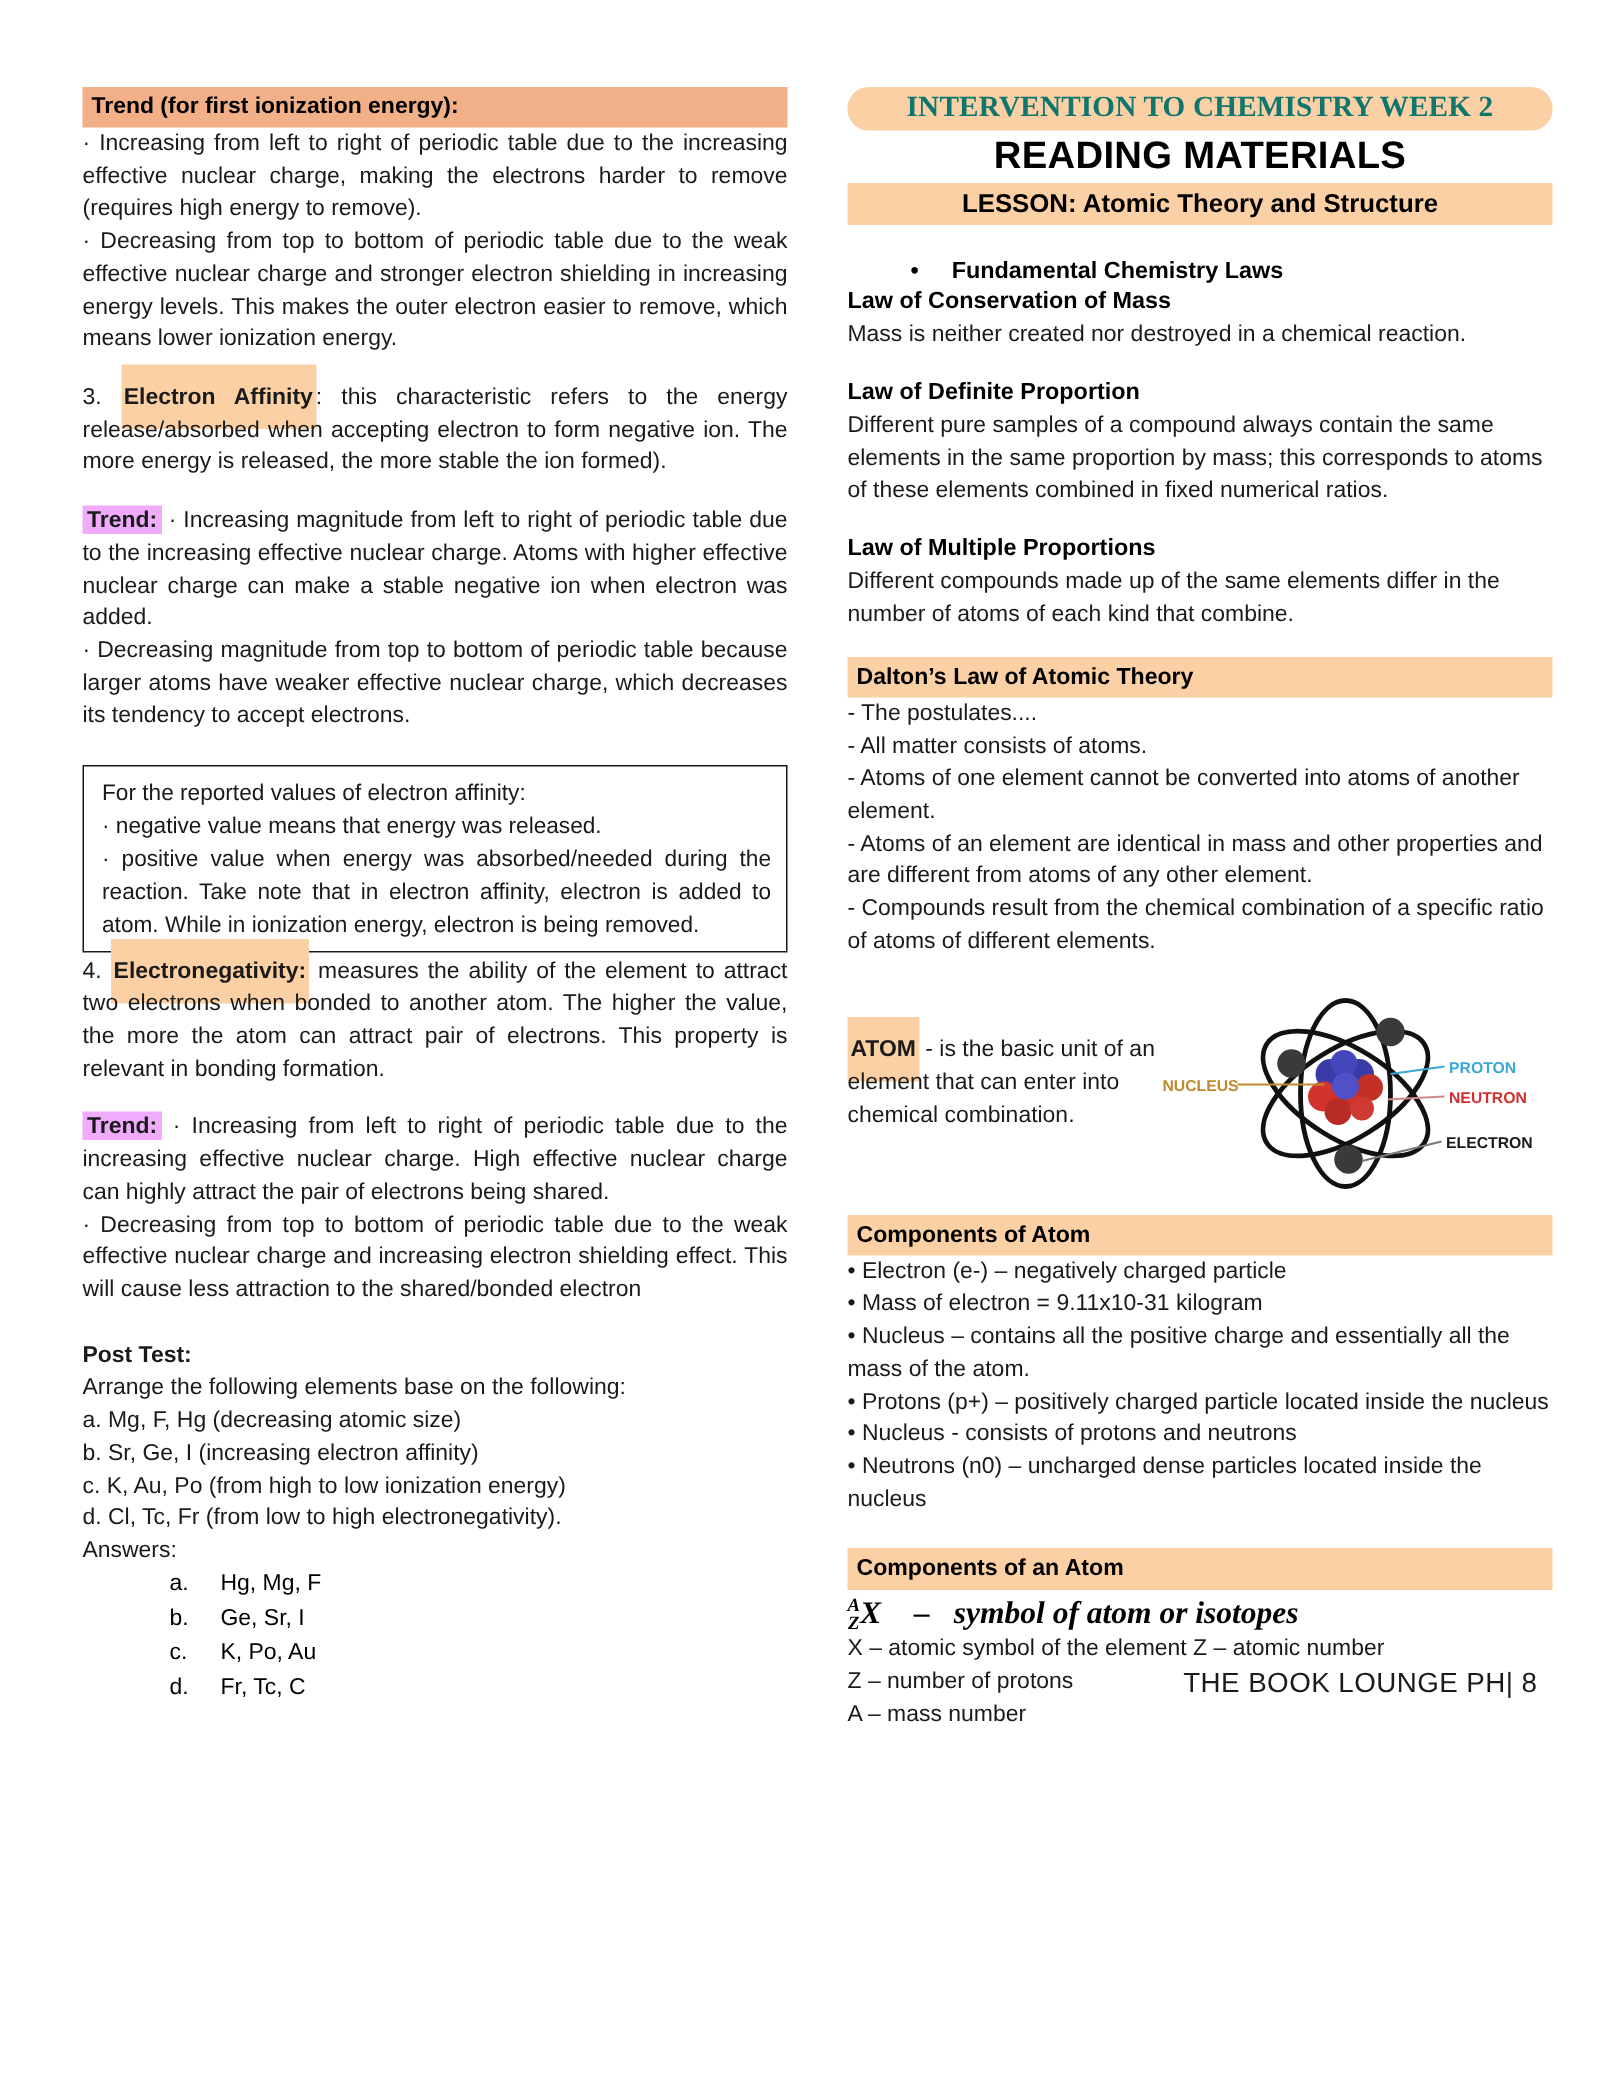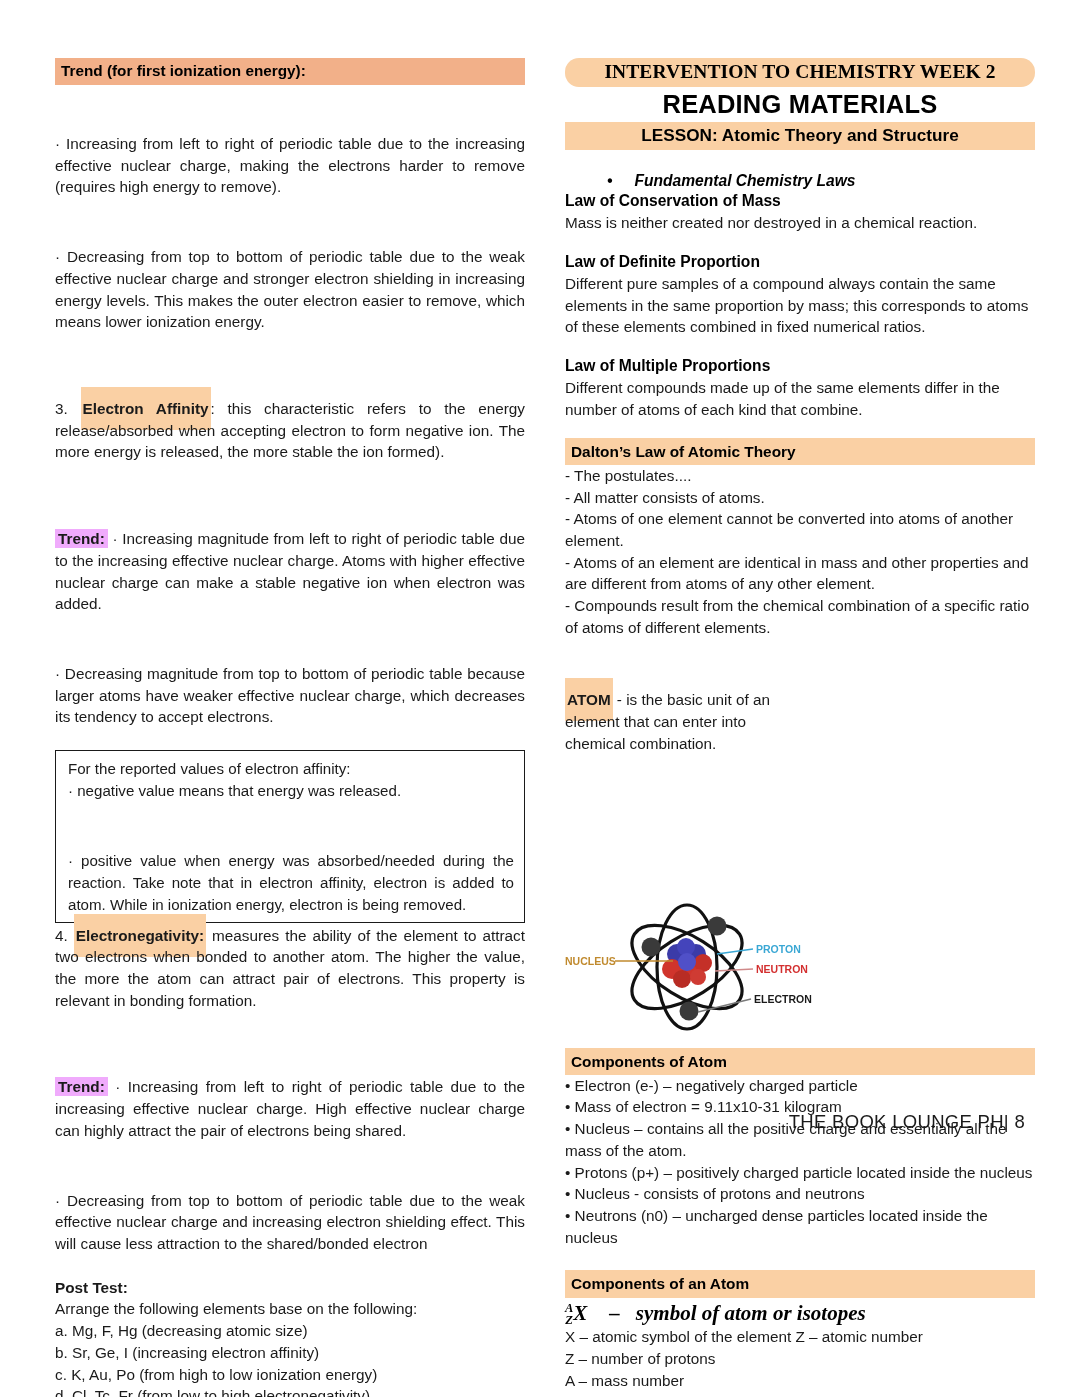--- a/index.html
+++ b/index.html
@@ -33,21 +33,21 @@
     flex: 0 0 470px;
   }
 
   
   .p {
     font-size: 15.3px;
     line-height: 1.42;
     margin: 0;
     color: #1a1a1a;
   }
-  .just { text-align: justify; margin-top: 48px; }
+  .just { text-align: justify; }
   .gap { height: 17px; }
   .gap-sm { height: 9px; }
   .gap-lg { height: 22px; }
 
   b, .b { font-weight: bold; }
 
   
   .bar {
     background: #f2b089;
     font-weight: bold;
@@ -87,21 +87,21 @@
 
   
   .hdr-band {
     background: #fad0a4;
     text-align: center;
     font-family: "Liberation Serif", serif;
     font-weight: bold;
     font-size: 19.5px;
     letter-spacing: 0.1px;
     padding: 3px 0 4px 0;
-    color: #000000;
+    color: #0f766e;
     border-radius: 14px;
   }
   .hdr-big {
     text-align: center;
     font-weight: bold;
     font-size: 25.5px;
     padding: 3px 0 3px 0;
     letter-spacing: 0.2px;
     color: #000;
   }
@@ -111,21 +111,20 @@
     font-weight: bold;
     font-size: 17.2px;
     padding: 3px 0 4px 0;
     color: #000;
   }
 
   .bullet-head {
     font-weight: bold;
     font-size: 15.6px;
     padding-left: 42px;
-    font-style: italic;
   }
   .bullet-head .dot { margin-right: 22px; }
 
   .law-title {
     font-weight: bold;
     font-size: 15.6px;
     line-height: 1.42;
   }
 
   
@@ -138,21 +137,20 @@
     font-size: 15.3px;
     line-height: 1.5;
     display: flex;
   }
   .ans-list .lbl { width: 34px; flex: 0 0 34px; }
 
   
   .atom-row {
     display: flex;
     align-items: flex-start;
-    flex-direction: column;
   }
   .atom-text { width: 210px; flex: 0 0 210px; padding-top: 28px; }
   .atom-text .p { font-size: 15.3px; line-height: 1.45; }
   .atom-fig {
     flex: 1 1 auto;
     position: relative;
     height: 140px;
   }
 
   

